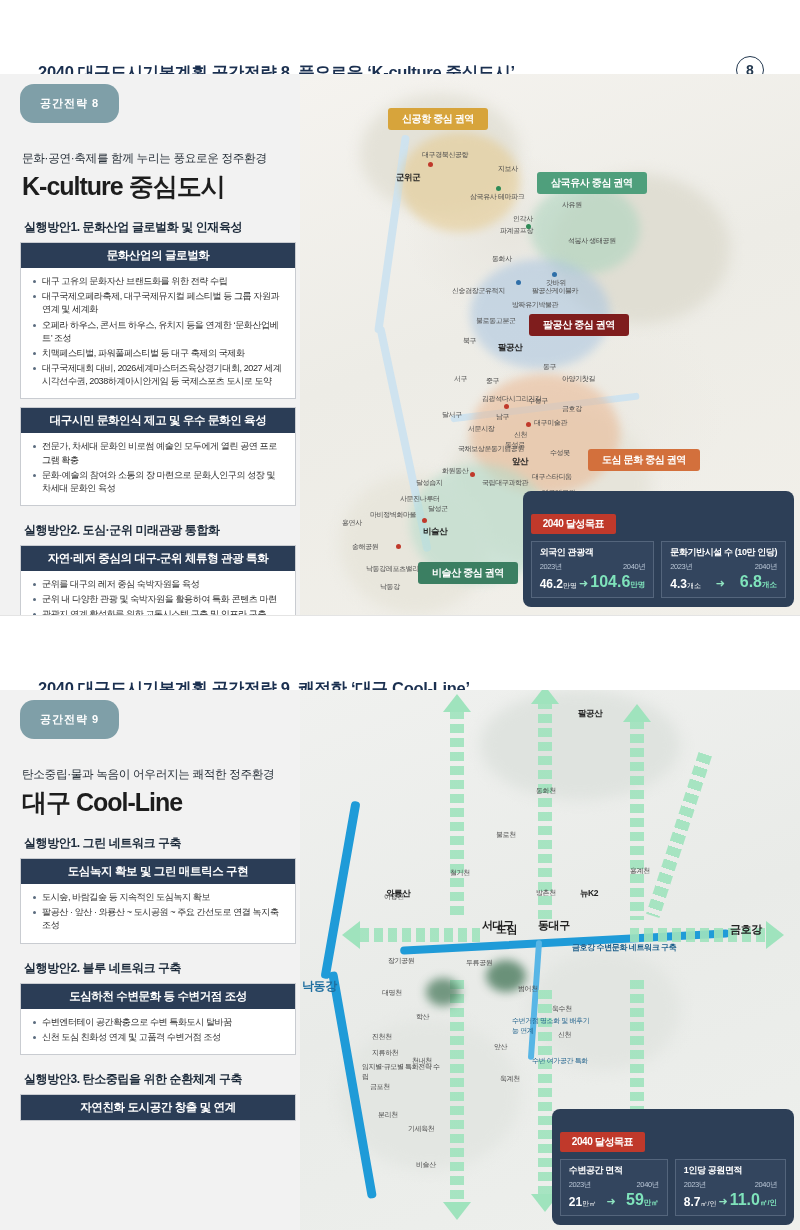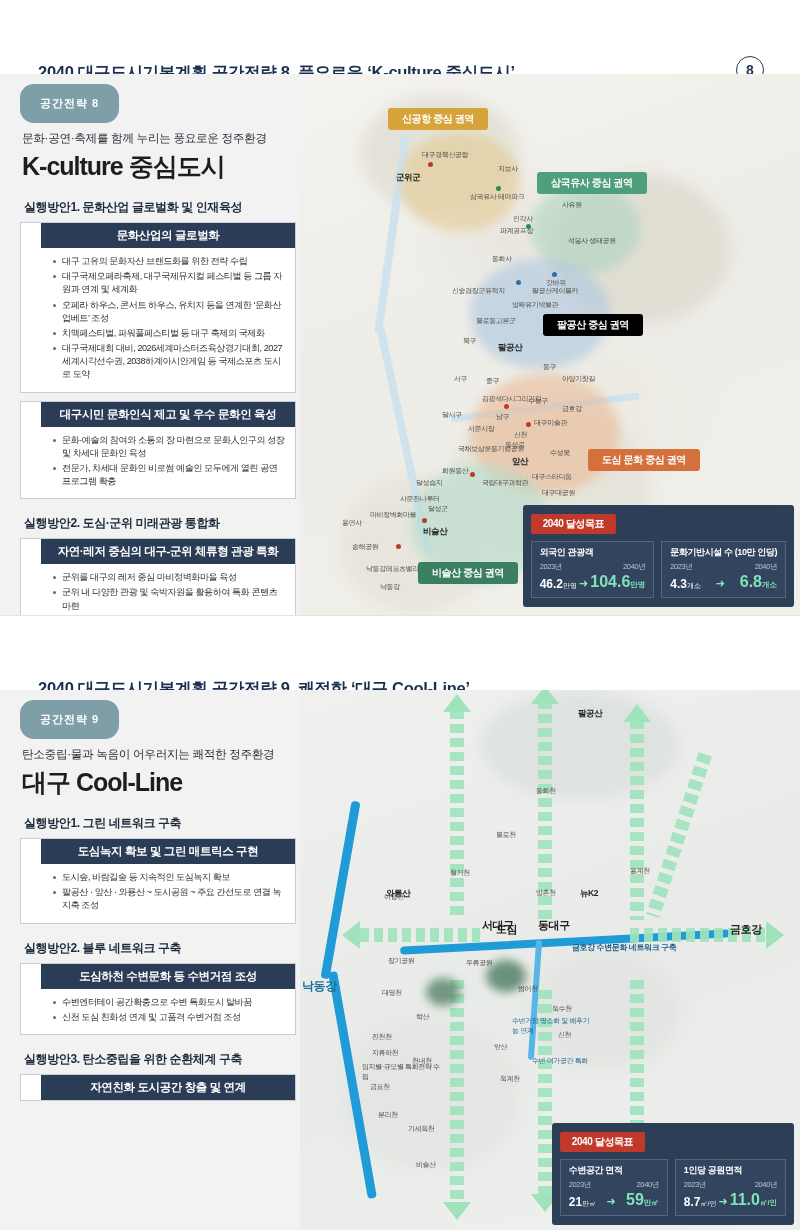--- a/index.html
+++ b/index.html
@@ -74,21 +74,21 @@
     background: #7f9fa8;
     color: #fff;
     font-size: 11px;
     font-weight: bold;
     letter-spacing: 1px;
     padding: 12px 20px;
     border-radius: 14px;
     margin-left: 6px;
   }
   .lead {
-    margin: 8px 0 0 8px;
+    margin: 28px 0 0 8px;
     font-size: 11.6px;
     color: #28313a;
     letter-spacing: -0.3px;
   }
   .bigtitle {
     margin: 4px 0 0 8px;
     font-size: 25px;
     font-weight: bold;
     color: #1d1d1d;
     letter-spacing: -1px;
@@ -97,21 +97,20 @@
     margin: 16px 0 6px 10px;
     font-size: 12px;
     font-weight: bold;
     color: #1c2a3a;
     letter-spacing: -0.4px;
   }
   .card {
     background: #ffffff;
     border: 1px solid #c9ccd1;
     margin: 0 4px 8px 6px;
-    padding-left: 20px;
   }
   .card-head {
     background: #2b3d56;
     color: #ffffff;
     font-size: 11.5px;
     font-weight: bold;
     text-align: center;
     padding: 5px 4px;
     letter-spacing: -0.4px;
   }
@@ -190,22 +189,22 @@
     position: absolute;
     width: 5px; height: 5px;
     border-radius: 50%;
   }
 
   
   .goalbox {
     position: absolute;
     background: #2d3f57;
     color: #fff;
-    padding: 8px 8px 9px 8px;
-    border-radius: 3px;
+    padding: 22px 8px 9px 8px;
+    border-radius: 8px;
   }
   .goal-title {
     display: inline-block;
     background: #c0392b;
     color: #fff;
     font-size: 10px;
     font-weight: bold;
     padding: 3px 12px;
     border-radius: 2px;
     margin-bottom: 7px;
@@ -288,33 +287,33 @@
             <li>치맥페스티벌, 파워풀페스티벌 등 대구 축제의 국제화</li>
             <li>대구국제대회 대비, 2026세계마스터즈육상경기대회, 2027 세계시각선수권, 2038하계아시안게임 등 국제스포츠 도시로 도약</li>
           </ul>
         </div>
       </div>
 
       <div class="card">
         <div class="card-head">대구시민 문화인식 제고 및 우수 문화인 육성</div>
         <div class="card-body">
           <ul>
+            <li>전문가, 차세대 문화인 비로썸 예술인 모두에게 열린 공연 프로그램 확충</li>
             <li>문화·예술의 참여와 소통의 장 마련으로 문화人인구의 성장 및 차세대 문화인 육성</li>
-            <li>전문가, 차세대 문화인 비로썸 예술인 모두에게 열린 공연 프로그램 확충</li>
           </ul>
         </div>
       </div>
 
       <div class="plan-label">실행방안2. 도심·군위 미래관광 통합화</div>
 
       <div class="card">
         <div class="card-head">자연·레저 중심의 대구-군위 체류형 관광 특화</div>
         <div class="card-body">
           <ul>
-            <li>군위를 대구의 레저 중심 마비정벽화마을 육성</li>
+            <li>군위를 대구의 레저 중심 숙박자원을 육성</li>
             <li>군위 내 다양한 관광 및 숙박자원을 활용하여 특화 콘텐츠 마련</li>
             <li>관광지 연계 활성화를 위한 교통시스템 구축 및 인프라 구축</li>
           </ul>
         </div>
       </div>
 
       <div class="card">
         
         
       </div>
@@ -333,21 +332,21 @@
       <div class="river" style="left:150px;top:330px;width:190px;height:7px;transform:rotate(-7deg);border-radius:4px;"></div>
 
       <div class="blob" style="left:100px;top:58px;width:120px;height:100px;background:#e5c98c;"></div>
       <div class="blob" style="left:230px;top:110px;width:110px;height:90px;background:#a9d4bd;"></div>
       <div class="blob" style="left:170px;top:185px;width:140px;height:110px;background:#a8c4e0;"></div>
       <div class="blob" style="left:170px;top:300px;width:150px;height:120px;background:#eab791;"></div>
       <div class="blob" style="left:110px;top:390px;width:140px;height:120px;background:#b3dccb;"></div>
 
       <div class="zone-tag" style="left:88px;top:34px;background:#d7a43b;">신공항 중심 권역</div>
       <div class="zone-tag" style="left:237px;top:98px;background:#4f9f7c;">삼국유사 중심 권역</div>
-      <div class="zone-tag" style="left:243px;top:240px;background:#000000;">팔공산 중심 권역</div>
+      <div class="zone-tag" style="left:229px;top:240px;background:#7f1d1d;">팔공산 중심 권역</div>
       <div class="zone-tag" style="left:288px;top:375px;background:#d3703c;">도심 문화 중심 권역</div>
       <div class="zone-tag" style="left:118px;top:488px;background:#3b7f62;">비슬산 중심 권역</div>
 
       <div class="maplabel b" style="left:96px;top:98px;">군위군</div>
       <div class="maplabel" style="left:198px;top:90px;">지보사</div>
       <div class="maplabel" style="left:122px;top:76px;">대구경북신공항</div>
       <div class="maplabel" style="left:213px;top:140px;">인각사</div>
       <div class="maplabel" style="left:170px;top:118px;">삼국유사 테마파크</div>
       <div class="maplabel" style="left:262px;top:126px;">사유원</div>
       <div class="maplabel" style="left:200px;top:152px;">파계골프장</div>

